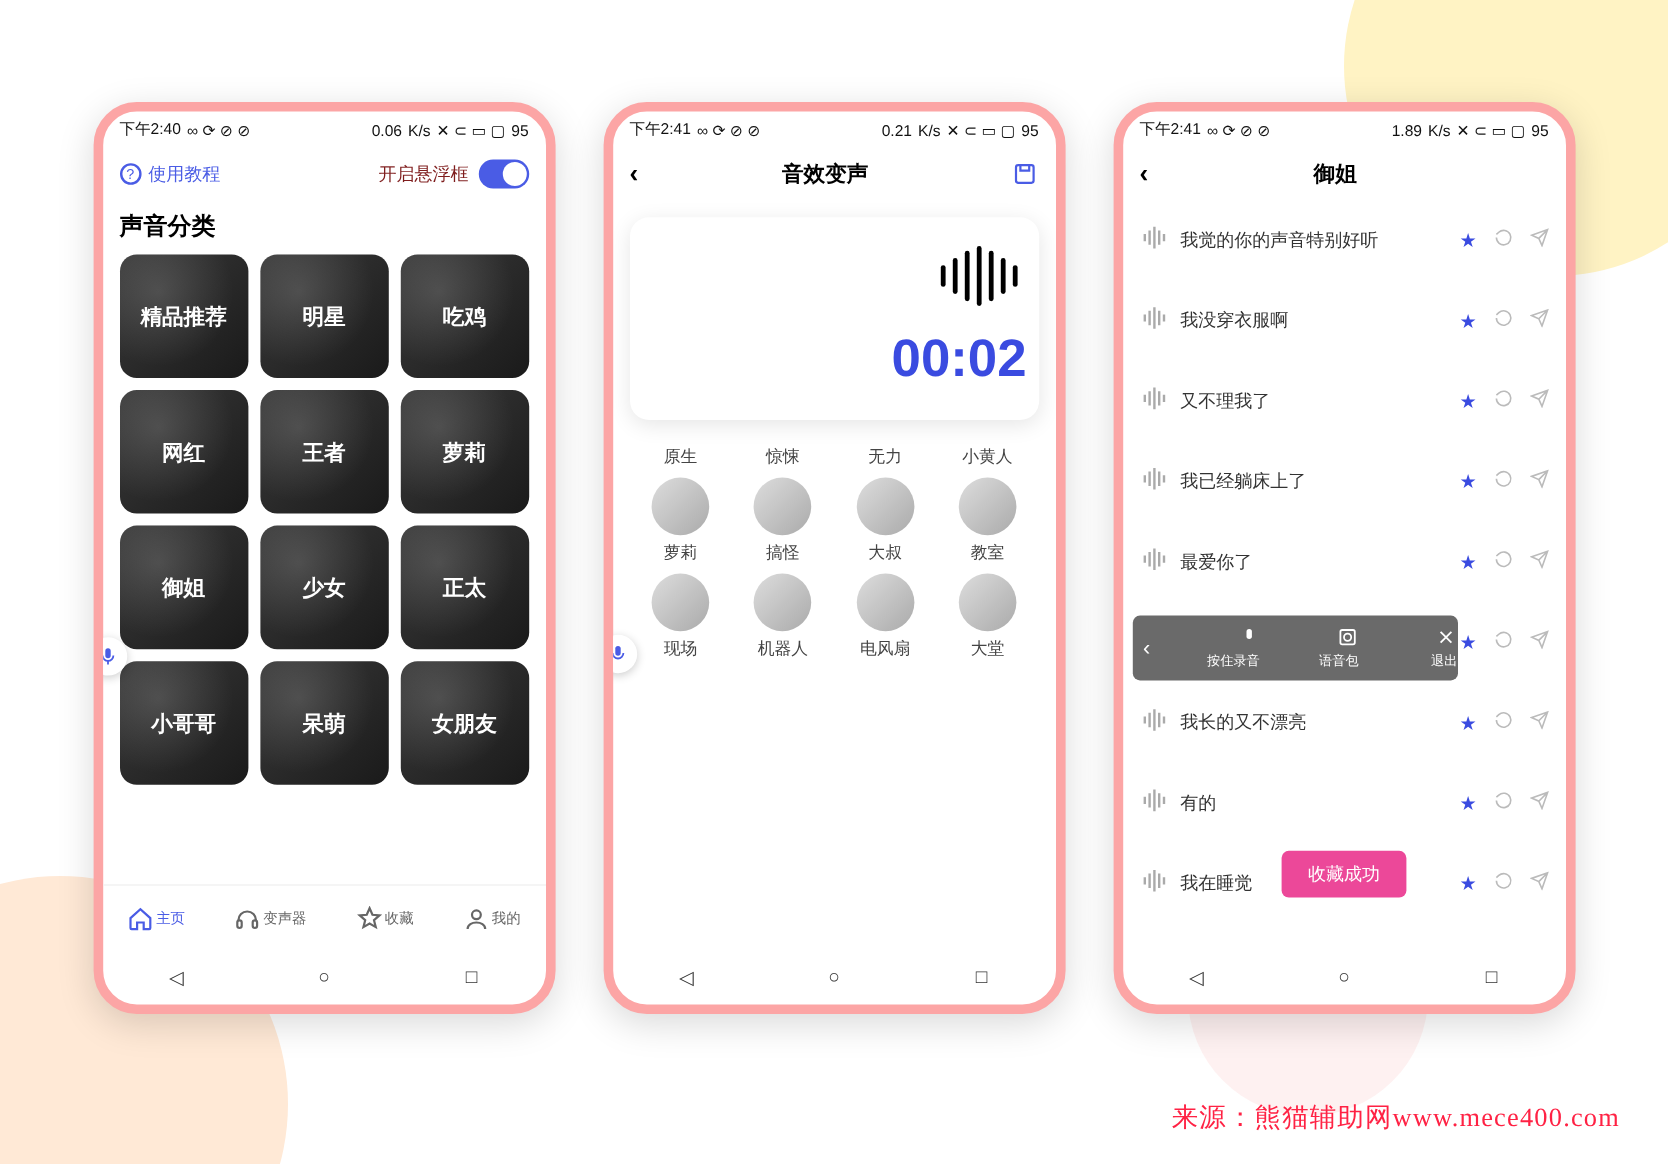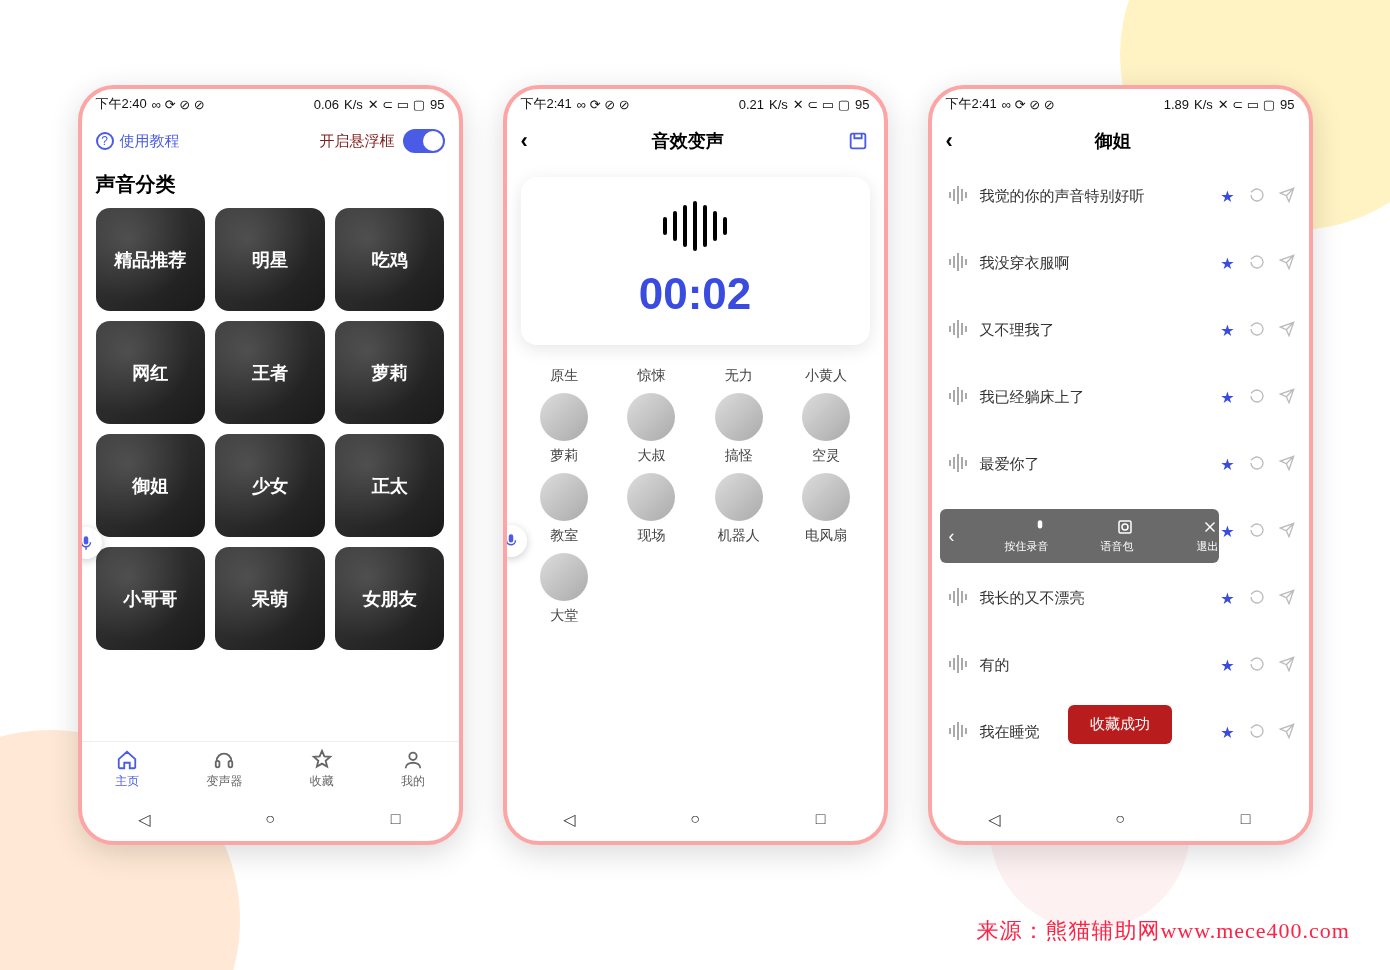--- a/index.html
+++ b/index.html
@@ -2,48 +2,48 @@
 <html><head>
 <meta charset="utf-8">
 <style>
 * { margin: 0; padding: 0; box-sizing: border-box; font-family: -apple-system, "Helvetica Neue", Arial, sans-serif; }
 body { width: 1390px; height: 970px; background: #fff; position: relative; overflow: hidden; }
 .bg-blob { position: absolute; border-radius: 50%; }
 .blob1 { width: 350px; height: 350px; background: #fff3c4; top: -120px; right: -80px; }
 .blob2 { width: 380px; height: 380px; background: #ffe9d6; bottom: -140px; left: -140px; }
 .blob3 { width: 200px; height: 200px; background: #fde8e8; bottom: 40px; right: 200px; opacity: .6; }
 .phones { display: flex; gap: 40px; justify-content: center; padding-top: 85px; position: relative; z-index: 2; }
-.phone { width: 385px; height: 760px; background: #fff; border: 4px solid #fca5a5; border-radius: 36px; position: relative; overflow: hidden; box-shadow: 0 8px 30px rgba(0,0,0,.15); }
+.phone { width: 385px; height: 760px; background: #fff; border: 8px solid #fca5a5; border-radius: 36px; position: relative; overflow: hidden; box-shadow: 0 8px 30px rgba(0,0,0,.15); }
 .statusbar { height: 30px; display: flex; align-items: center; justify-content: space-between; padding: 0 14px; font-size: 13px; color: #111; }
 .sb-left, .sb-right { display: flex; align-items: center; gap: 5px; }
 .appbar { height: 44px; display: flex; align-items: center; justify-content: space-between; padding: 0 14px; }
 .help { display: flex; align-items: center; gap: 6px; color: #4a5ce5; font-size: 15px; }
 .help-icon { width: 18px; height: 18px; border: 2px solid #4a5ce5; border-radius: 50%; display: flex; align-items: center; justify-content: center; font-size: 12px; }
 .float-row { display: flex; align-items: center; gap: 8px; font-size: 15px; color: #7f1d1d; }
 .toggle { width: 42px; height: 24px; background: #4a5ce5; border-radius: 12px; position: relative; }
 .toggle::after { content: ""; position: absolute; right: 2px; top: 2px; width: 20px; height: 20px; background: #fff; border-radius: 50%; }
 .section-title { font-size: 20px; font-weight: 700; padding: 8px 14px 10px; }
 .grid { display: grid; grid-template-columns: repeat(3,1fr); gap: 10px; padding: 0 14px; }
 .cat { height: 103px; border-radius: 14px; background: linear-gradient(135deg,#3a3a3a,#1a1a1a); display: flex; align-items: center; justify-content: center; color: #fff; font-size: 18px; font-weight: 900; position: relative; overflow: hidden; }
 .cat::before { content: ""; position: absolute; inset: 0; background: radial-gradient(circle at 30% 30%, rgba(255,255,255,.15), transparent 60%); }
 .bottom-nav { position: absolute; bottom: 44px; left: 0; right: 0; height: 56px; display: flex; align-items: center; justify-content: space-around; border-top: 1px solid #eee; }
-.nav-item { display: flex; flex-direction: column; align-items: center; gap: 2px; font-size: 12px; color: #666; }
+.nav-item { display: flex; flex-direction: row; align-items: center; gap: 2px; font-size: 12px; color: #666; }
 .nav-item.active { color: #4a5ce5; }
 .nav-item svg { width: 22px; height: 22px; }
 .sys-nav { position: absolute; bottom: 0; left: 0; right: 0; height: 44px; display: flex; align-items: center; justify-content: space-around; }
 .sys-nav span { width: 18px; height: 18px; display: flex; align-items: center; justify-content: center; color: #333; }
 .floating-badge { position: absolute; left: -12px; top: 438px; width: 32px; height: 32px; background: #fff; border-radius: 50%; box-shadow: 0 2px 8px rgba(0,0,0,.2); z-index: 5; display: flex; align-items: center; justify-content: center; }
 .floating-badge svg { width: 18px; height: 18px; }
 
 
 .topbar { height: 44px; display: flex; align-items: center; justify-content: space-between; padding: 0 14px; }
 .back { font-size: 22px; font-weight: 900; color: #000; }
 .title { font-size: 18px; font-weight: 600; }
 .save-icon { width: 22px; height: 22px; color: #4a5ce5; }
-.rec-card { margin: 14px; border-radius: 16px; box-shadow: 0 4px 18px rgba(0,0,0,.1); padding: 24px 10px 26px; display: flex; flex-direction: column; align-items: center; gap: 14px; }
+.rec-card { margin: 14px; border-radius: 16px; box-shadow: 0 4px 18px rgba(0,0,0,.1); padding: 24px 10px 26px; display: flex; flex-direction: column; align-items: flex-end; gap: 14px; }
 .wave svg { width: 80px; height: 50px; }
 .timer { font-size: 44px; font-weight: 700; color: #3a4be0; }
 .rec-btn { background: #3a4be0; color: #fff; border-radius: 26px; padding: 12px 30px; font-size: 18px; display: flex; align-items: center; gap: 8px; }
 .rec-btn svg { width: 16px; height: 16px; }
 .tabs { display: flex; }
 .tab { flex: 1; text-align: center; padding: 12px 0; font-size: 16px; color: #888; position: relative; }
 .tab.active { color: #3a4be0; font-weight: 600; }
 .tab.active::after { content: ""; position: absolute; bottom: 4px; left: 50%; transform: translateX(-50%); width: 48px; height: 3px; background: #3a4be0; border-radius: 2px; }
 .fx-grid { display: grid; grid-template-columns: repeat(4,1fr); gap: 8px 0; padding: 8px 14px; }
 .fx { display: flex; flex-direction: column; align-items: center; gap: 6px; }
@@ -57,21 +57,21 @@
 .v-icon svg { width: 24px; height: 24px; color: #aaa; }
 .vtext { font-size: 15px; color: #333; }
 .vactions { display: flex; align-items: center; gap: 14px; }
 .vactions .star { color: #3a4be0; font-size: 16px; }
 .vactions .ico { color: #bbb; }
 .vactions .ico svg { width: 16px; height: 16px; }
 .overlay-panel { position: absolute; top: 420px; left: 8px; right: 90px; height: 54px; background: #6a6a6a; border-radius: 6px; display: flex; align-items: center; color: #fff; font-size: 11px; }
 .overlay-panel .arrow { width: 24px; text-align: center; font-size: 18px; }
 .overlay-panel .col { flex: 1; display: flex; flex-direction: column; align-items: flex-end; gap: 3px; }
 .overlay-panel svg { width: 18px; height: 18px; }
-.toast { position: absolute; top: 616px; left: 50%; transform: translateX(-50%); background: #b91c1c; color: #fff; padding: 10px 22px; border-radius: 6px; font-size: 15px; }
+.toast { position: absolute; top: 616px; left: 50%; transform: translateX(-50%); background: #ec4899; color: #fff; padding: 10px 22px; border-radius: 6px; font-size: 15px; }
 .source-text { position: absolute; bottom: 24px; right: 40px; color: #f24; font-size: 22px; font-family: "SimSun", serif; letter-spacing: 1px; z-index: 10; }.av-5{background:linear-gradient(135deg,#ffe,#fc9)}.av-6{background:linear-gradient(135deg,#fb9,#f76)}.av-7{background:linear-gradient(135deg,#bce,#79c)}.av-8{background:linear-gradient(135deg,#9be,#47a)}.av-9{background:linear-gradient(135deg,#567,#234)}.av-10{background:linear-gradient(135deg,#eef,#ccd)}.av-11{background:linear-gradient(135deg,#fed,#cb9)}.av-12{background:#ffc107}.av-13{background:linear-gradient(135deg,#4fc3f7,#1976d2)}.av-14{background:linear-gradient(135deg,#fff,#e6c27a)}
 </style>
 </head>
 <body>
 
 <div class="bg-blob blob1"></div>
 <div class="bg-blob blob2"></div>
 <div class="bg-blob blob3"></div>
 
 <div class="phones">
@@ -235,30 +235,26 @@
           <span class="label">无力</span>
         </div>
     <div class="fx">
           <span class="label">小黄人</span>
         </div>
     <div class="fx">
           <div class="avatar av-5"></div>
           <span class="label">萝莉</span>
         </div>
     <div class="fx">
+          <div class="avatar av-7"></div>
+          <span class="label">搞怪</span>
+        </div>
+    <div class="fx">
           <div class="avatar av-6"></div>
           <span class="label">大叔</span>
-        </div>
-    <div class="fx">
-          <div class="avatar av-7"></div>
-          <span class="label">搞怪</span>
-        </div>
-    <div class="fx">
-          <div class="avatar av-8"></div>
-          <span class="label">空灵</span>
         </div>
     <div class="fx">
           <div class="avatar av-10"></div>
           <span class="label">教室</span>
         </div>
     <div class="fx">
           <div class="avatar av-11"></div>
           <span class="label">现场</span>
         </div>
     <div class="fx">

